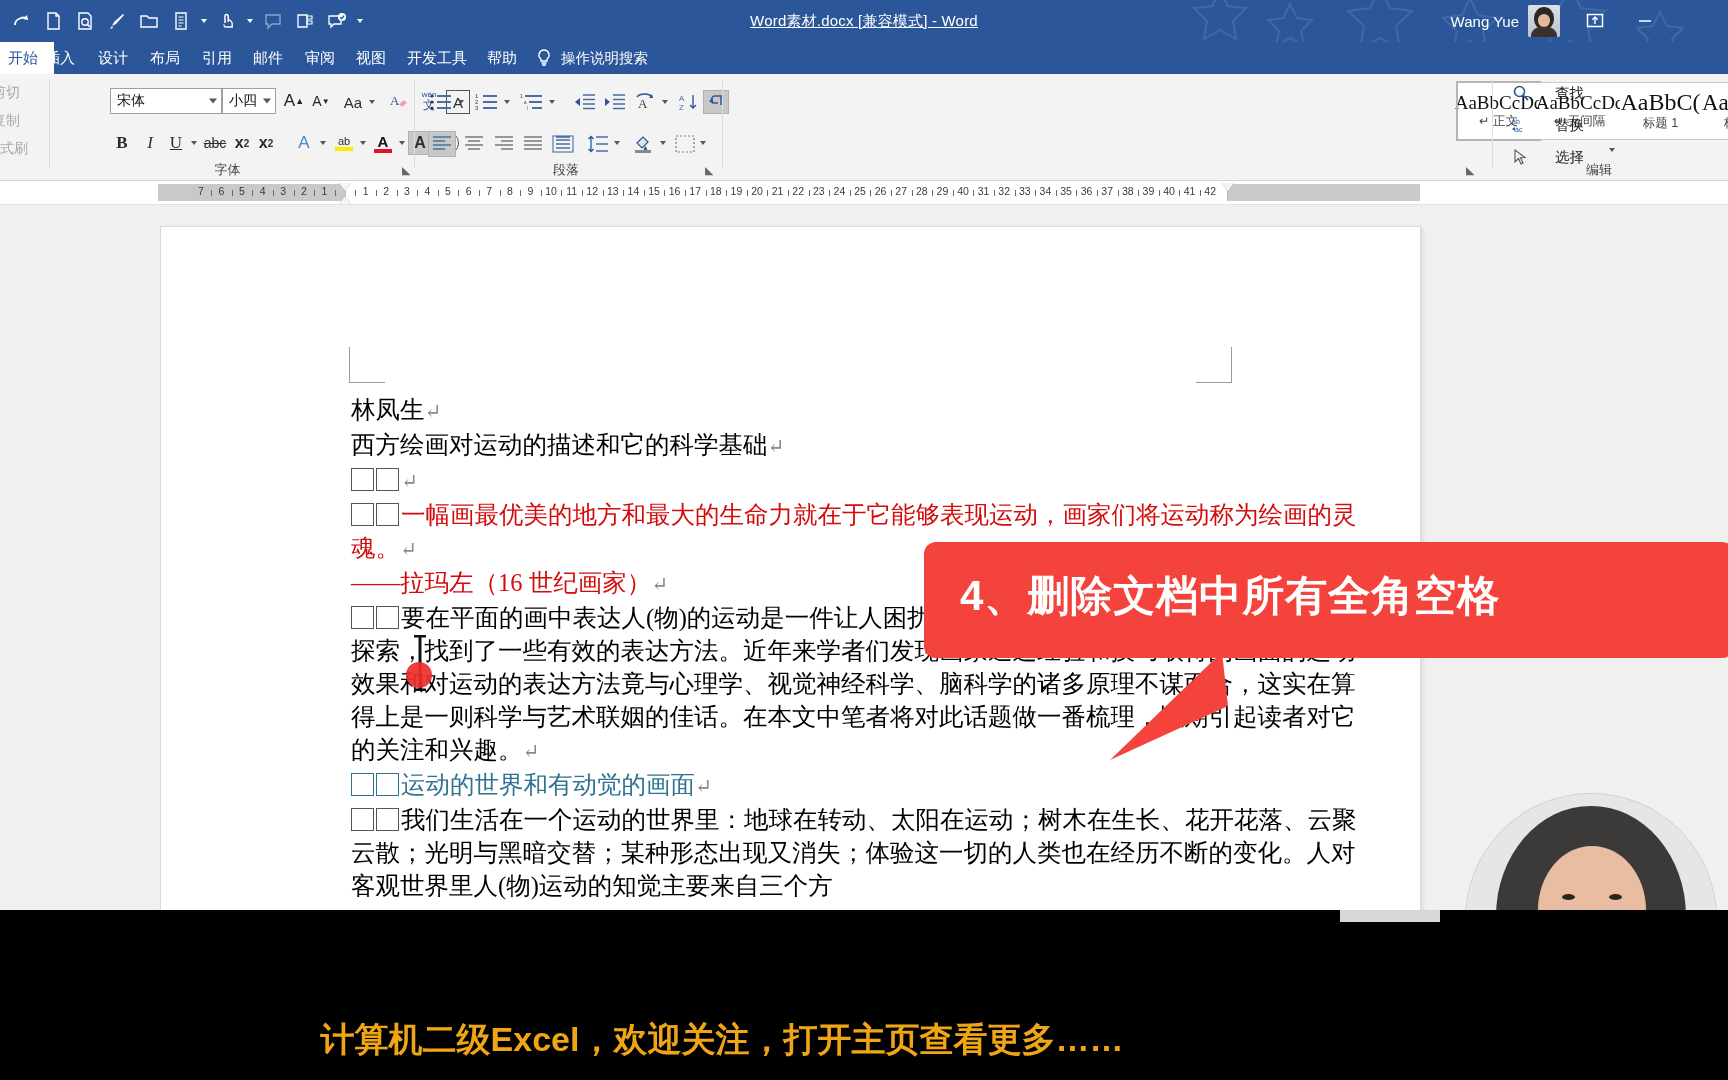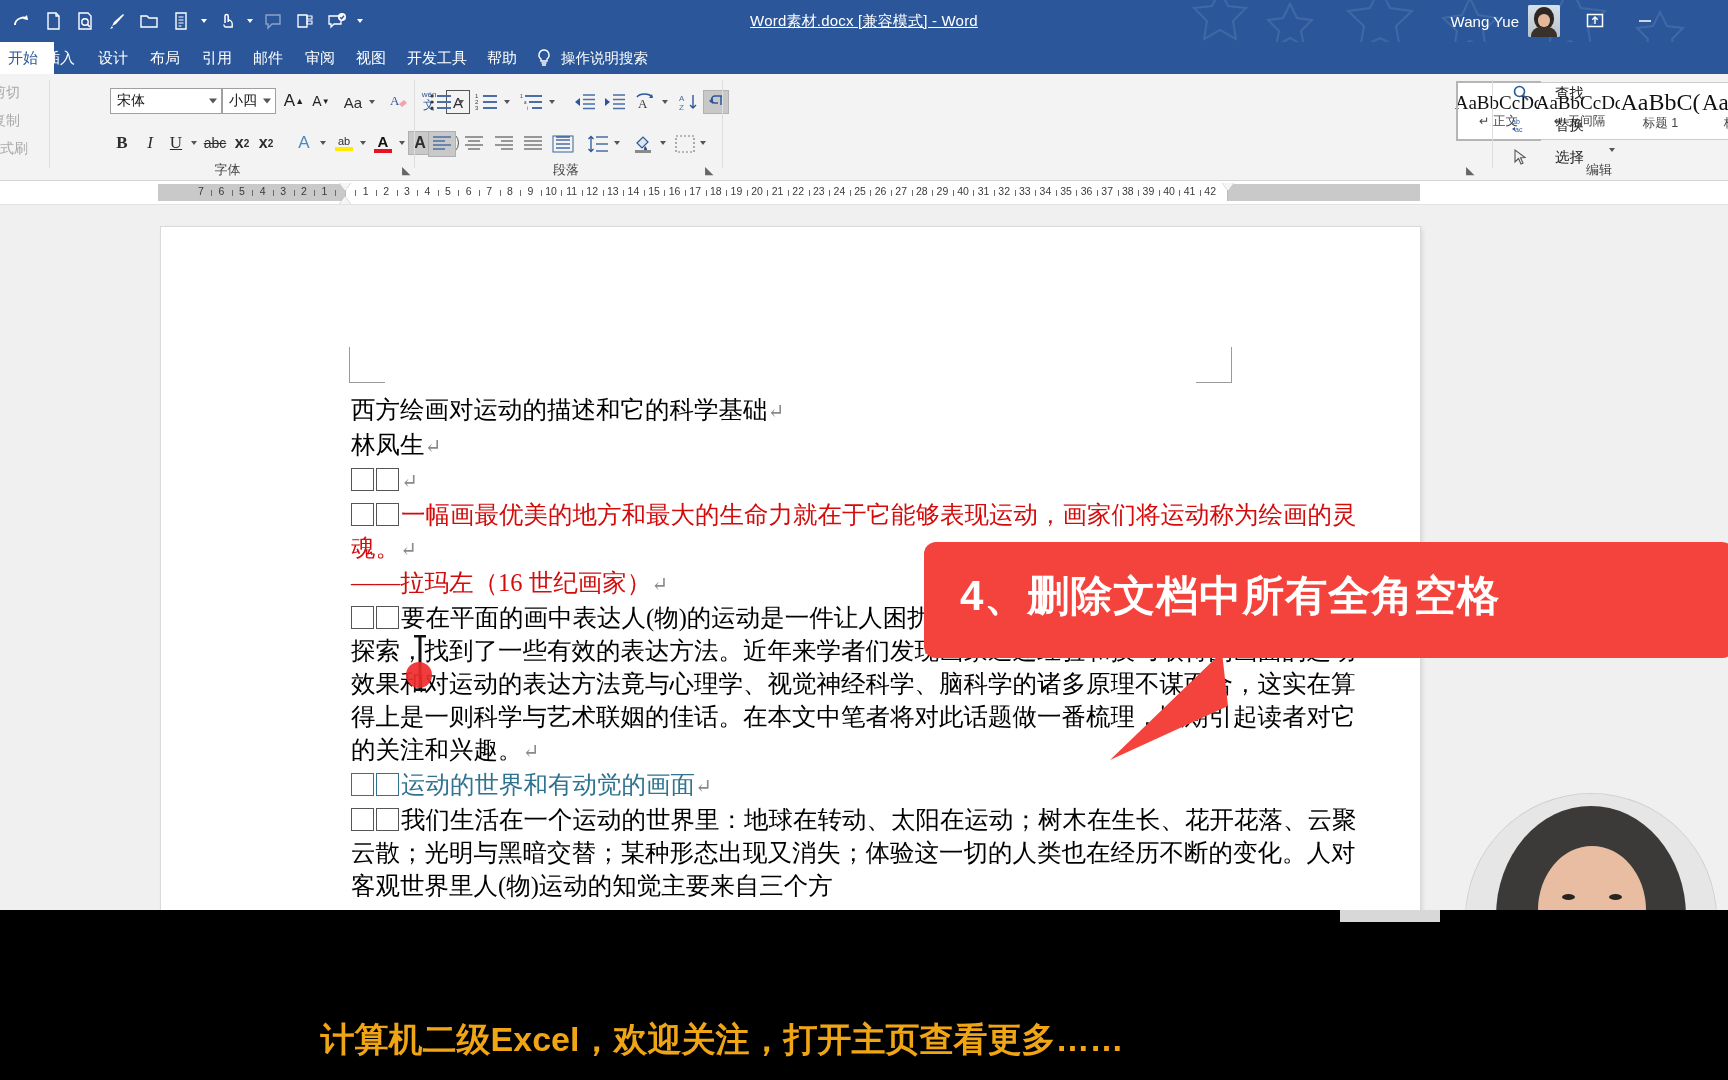--- a/index.html
+++ b/index.html
@@ -779,22 +779,22 @@
       <div style="position:absolute;left:1064px;top:-1px;width:0;height:0;border-left:6px solid transparent;border-right:6px solid transparent;border-top:8px solid #f5f5f5;filter:drop-shadow(0 0 .5px #777);"></div>
     </div>
   </div>
 
   <div class="docarea">
     <div class="page">
       <div class="corner tl"></div>
       <div class="corner tr"></div>
 
       <div class="doctext">
+        <p><span>林凤生</span><span class="pilcrow">↵</span></p>
         <p><span>西方绘画对运动的描述和它的科学基础</span><span class="pilcrow">↵</span></p>
-        <p><span>林凤生</span><span class="pilcrow">↵</span></p>
         <p><span class="fullspace"></span><span class="fullspace"></span><span class="pilcrow">↵</span></p>
         <p class="wrap red"><span class="fullspace"></span><span class="fullspace"></span><span>一幅画最优美的地方和最大的生命力就在于它能够表现运动，画家们将运动称为绘画的灵魂。</span><span class="pilcrow">↵</span></p>
         <p class="red"><span>——拉玛左（16 世纪画家）</span><span class="pilcrow">↵</span></p>
         <p class="wrap"><span class="fullspace"></span><span class="fullspace"></span><span>要在平面的画中表达人(物)的运动是一件让人困扰的难事，经过多年来画家的不懈努力和探索，找到了一些有效的表达方法。近年来学者们发现画家通过经验和技巧取得的画面的运动效果和对运动的表达方法竟与心理学、视觉神经科学、脑科学的诸多原理不谋而合，这实在算得上是一则科学与艺术联姻的佳话。在本文中笔者将对此话题做一番梳理，以期引起读者对它的关注和兴趣。</span><span class="pilcrow">↵</span></p>
         <p class="blue"><span class="fullspace" style="border-color:#2f7390"></span><span class="fullspace" style="border-color:#2f7390"></span><span>运动的世界和有动觉的画面</span><span class="pilcrow">↵</span></p>
         <p class="wrap"><span class="fullspace"></span><span class="fullspace"></span><span>我们生活在一个运动的世界里：地球在转动、太阳在运动；树木在生长、花开花落、云聚云散；光明与黑暗交替；某种形态出现又消失；体验这一切的人类也在经历不断的变化。人对客观世界里人(物)运动的知觉主要来自三个方</span></p>
       </div>
     </div>
 
     <div class="ibeam">

